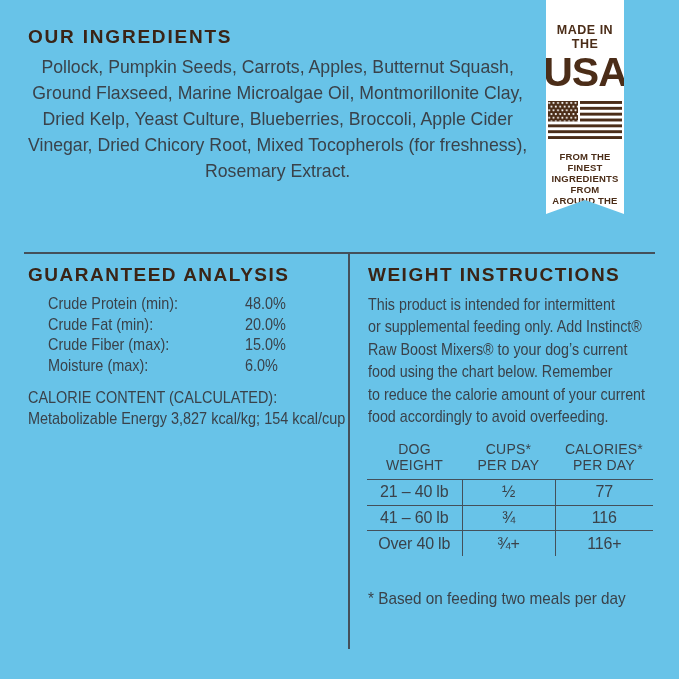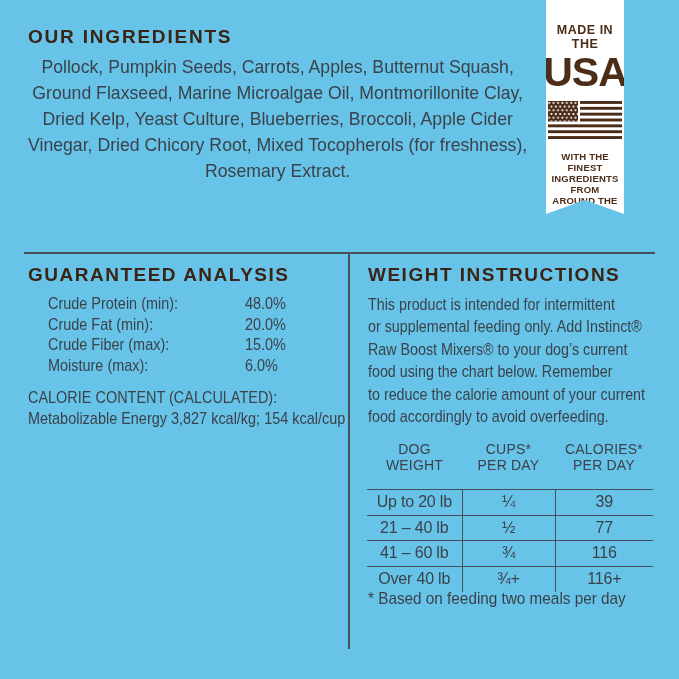--- a/index.html
+++ b/index.html
@@ -60,21 +60,21 @@
 
   
   .sv-title { left: 368px; top: 264px; }
   .sv-lines { left: 368px; top: 294px; font-size: 17px; }
   .sv-lines .line { height: 22.4px; line-height: 22.4px; }
 
   
   .feed-table { left: 367px; top: 441px; width: 286px; border-collapse: collapse; table-layout: fixed; }
   .feed-table th {
     font-size: 14px; font-weight: normal; line-height: 16px;
-    text-align: center; vertical-align: bottom; padding-bottom: 16px;
+    text-align: center; vertical-align: bottom; padding-bottom: 6px;
     color: #3a424a; letter-spacing: 0.2px;
   }
   .feed-table td {
     font-size: 16px; text-align: center; height: 25.5px;
     border-top: 1.5px solid #44505a; letter-spacing: -0.2px;
   }
   .feed-table td + td { border-left: 1.5px solid #44505a; }
   .col-weight { width: 95px; } .col-cups { width: 93px; } .col-cal { width: 98px; }
 
   .footnote { left: 368px; top: 589px; font-size: 17px; }
@@ -119,21 +119,21 @@
         <rect x="32" y="11.69" width="42" height="2.92" fill="#4b2d18"></rect>
         <rect x="32" y="17.54" width="42" height="2.92" fill="#4b2d18"></rect>
         <rect x="0" y="23.38" width="74" height="2.92" fill="#4b2d18"></rect>
         <rect x="0" y="29.23" width="74" height="2.92" fill="#4b2d18"></rect>
         <rect x="0" y="35.08" width="74" height="2.92" fill="#4b2d18"></rect>
         <rect x="0" y="0" width="30" height="20.5" fill="#4b2d18"></rect>
         <rect x="0" y="0" width="30" height="20.5" fill="url(#stars)"></rect>
       </svg>
     </div>
     <div class="tagline">
-      <div>WITH THE FINEST</div>
+      <div>FROM THE FINEST</div>
       <div>INGREDIENTS FROM</div>
       <div>AROUND THE WORLD</div>
     </div>
   </div>
 
   <div class="abs rule rule-h"></div>
   <div class="abs rule rule-v"></div>
 
   <div class="abs section-title ga-title">GUARANTEED ANALYSIS</div>
   <div class="abs ga-rows">
@@ -195,25 +195,20 @@
           <span>PER DAY</span>
         </th>
         <th class="col-cal">
           <span>CALORIES*</span><br>
           <span>PER DAY</span>
         </th>
       </tr>
     </thead>
     <tbody>
       <tr>
-        <td>Up to 20 lb</td>
-        <td>¼</td>
-        <td>39</td>
-      </tr>
-      <tr>
         <td>21 – 40 lb</td>
         <td>½</td>
         <td>77</td>
       </tr>
       <tr>
         <td>41 – 60 lb</td>
         <td>¾</td>
         <td>116</td>
       </tr>
       <tr>

